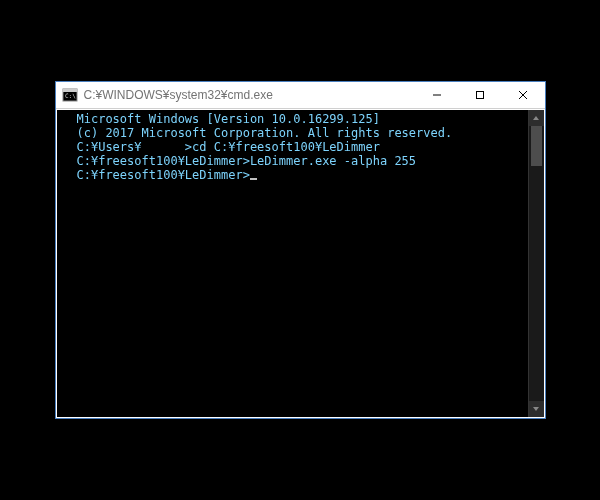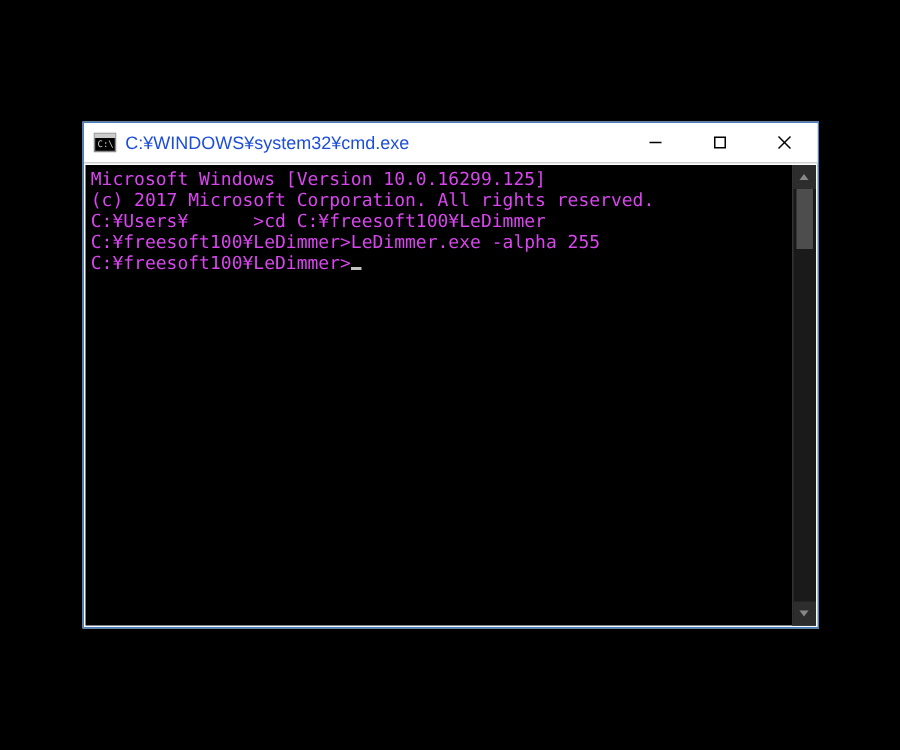--- a/index.html
+++ b/index.html
@@ -35,21 +35,21 @@
       height: 16px;
       margin-right: 6px;
       display: flex;
       align-items: center;
       justify-content: center;
     }
     .titlebar-icon svg { width: 16px; height: 16px; }
     .titlebar-title {
       flex: 1;
       font-size: 12px;
-      color: #1d4ed8;
+      color: #737373;
       white-space: nowrap;
       overflow: hidden;
     }
     .titlebar-controls {
       display: flex;
       height: 100%;
     }
     .titlebar-btn {
       width: 43px;
       height: 100%;
@@ -63,25 +63,25 @@
     .titlebar-btn svg { width: 10px; height: 10px; }
     .terminal-area {
       flex: 1;
       background: #000000;
       display: flex;
       position: relative;
       margin: 1px;
     }
     .terminal-content {
       flex: 1;
-      padding: 2px 4px;
+      padding: 2px 20px;
       font-family: "MS Gothic", "Consolas", monospace;
       font-size: 12px;
       line-height: 14px;
-      color: #d946ef;
+      color: #7dd3fc;
       white-space: pre;
       overflow: hidden;
     }
     .terminal-line { display: block; }
     .cursor {
       display: inline-block;
       width: 7px;
       height: 2px;
       background: #c0c0c0;
       vertical-align: baseline;

